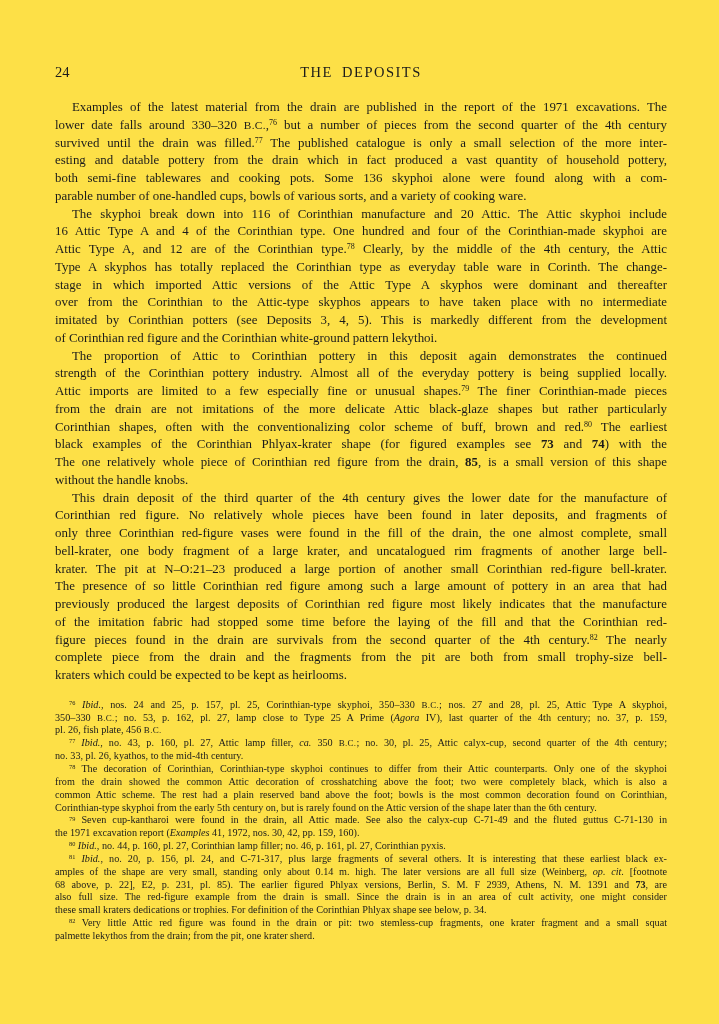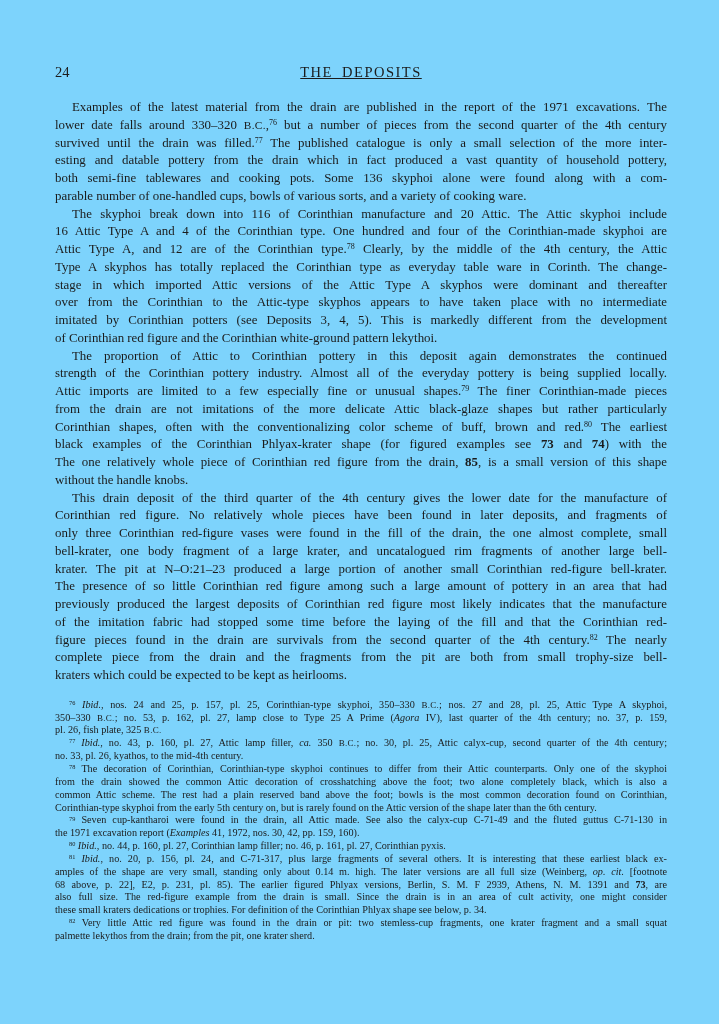--- a/index.html
+++ b/index.html
@@ -1,24 +1,24 @@
 <!DOCTYPE html>
 <html><head>
 <meta charset="utf-8">
 <style>
   html,body{margin:0;padding:0;}
   body{background:#e8e8e6;font-family:"Liberation Serif","DejaVu Serif",serif;}
   .page{
     position:relative;width:719px;height:1024px;margin:0 auto;
-    background:#7dd3fc;color:#1b1b1b;overflow:hidden;
+    background:#fde047;color:#1b1b1b;overflow:hidden;
   }
   .content{position:absolute;left:55px;top:64px;width:612px;}
   .pghead{position:relative;height:18px;margin-bottom:17px;}
   .pagenum{position:absolute;left:0;top:0;font-size:14.5px;}
-  .runtitle{display:block;text-align:center;font-size:14.5px;letter-spacing:1.5px;word-spacing:4px;text-decoration:underline;}
+  .runtitle{display:block;text-align:center;font-size:14.5px;letter-spacing:1.5px;word-spacing:4px;}
   .bodytext{font-size:12.9px;line-height:17.75px;}
   .fnotes{margin-top:14px;font-size:10.2px;line-height:12.85px;}
   .tline{text-align:justify;text-align-last:justify;white-space:normal;}
   .tline.tlast{text-align-last:left;}
   .bodytext .tline.tfirst{text-indent:17px;}
   .fnotes .tline.tfirst{text-indent:14px;}
   sup{font-size:62%;line-height:0;vertical-align:baseline;position:relative;top:-0.45em;}
   .sc{font-size:88%;letter-spacing:0.3px;}
   b{font-weight:bold;}
   i{font-style:italic;}
@@ -75,29 +75,29 @@
           <div class="tline"><span>figure pieces found in the drain are survivals from the second quarter of the 4th century.</span><sup>82</sup><span> The nearly</span></div>
           <div class="tline"><span>complete piece from the drain and the fragments from the pit are both from small trophy-size bell-</span></div>
           <div class="tline tlast"><span>kraters which could be expected to be kept as heirlooms.</span></div>
         </div>
     </div>
 
     <div class="fnotes">
       <div class="fn">
           <div class="tline tfirst"><sup>76</sup><span> </span><i>Ibid.</i><span>, nos. 24 and 25, p. 157, pl. 25, Corinthian-type skyphoi, 350–330 </span><span class="sc">B.C.</span><span>; nos. 27 and 28, pl. 25, Attic Type A skyphoi,</span></div>
           <div class="tline"><span>350–330 </span><span class="sc">B.C.</span><span>; no. 53, p. 162, pl. 27, lamp close to Type 25 A Prime (</span><i>Agora</i><span> IV), last quarter of the 4th century; no. 37, p. 159,</span></div>
-          <div class="tline tlast"><span>pl. 26, fish plate, 325 </span><span class="sc">B.C.</span></div>
+          <div class="tline tlast"><span>pl. 26, fish plate, 456 </span><span class="sc">B.C.</span></div>
         </div>
       <div class="fn">
           <div class="tline tfirst"><sup>77</sup><span> </span><i>Ibid.</i><span>, no. 43, p. 160, pl. 27, Attic lamp filler, </span><i>ca.</i><span> 350 </span><span class="sc">B.C.</span><span>; no. 30, pl. 25, Attic calyx-cup, second quarter of the 4th century;</span></div>
           <div class="tline tlast"><span>no. 33, pl. 26, kyathos, to the mid-4th century.</span></div>
         </div>
       <div class="fn">
           <div class="tline tfirst"><sup>78</sup><span> The decoration of Corinthian, Corinthian-type skyphoi continues to differ from their Attic counterparts. Only one of the skyphoi</span></div>
-          <div class="tline"><span>from the drain showed the common Attic decoration of crosshatching above the foot; two alone completely black, which is also a</span></div>
+          <div class="tline"><span>from the drain showed the common Attic decoration of crosshatching above the foot; two were completely black, which is also a</span></div>
           <div class="tline"><span>common Attic scheme. The rest had a plain reserved band above the foot; bowls is the most common decoration found on Corinthian,</span></div>
           <div class="tline tlast"><span>Corinthian-type skyphoi from the early 5th century on, but is rarely found on the Attic version of the shape later than the 6th century.</span></div>
         </div>
       <div class="fn">
           <div class="tline tfirst"><sup>79</sup><span> Seven cup-kantharoi were found in the drain, all Attic made. See also the calyx-cup C-71-49 and the fluted guttus C-71-130 in</span></div>
           <div class="tline tlast"><span>the 1971 excavation report (</span><i>Examples</i><span> 41, 1972, nos. 30, 42, pp. 159, 160).</span></div>
         </div>
       <div class="fn">
           <div class="tline tfirst tlast"><sup>80</sup><span> </span><i>Ibid.</i><span>, no. 44, p. 160, pl. 27, Corinthian lamp filler; no. 46, p. 161, pl. 27, Corinthian pyxis.</span></div>
         </div>

